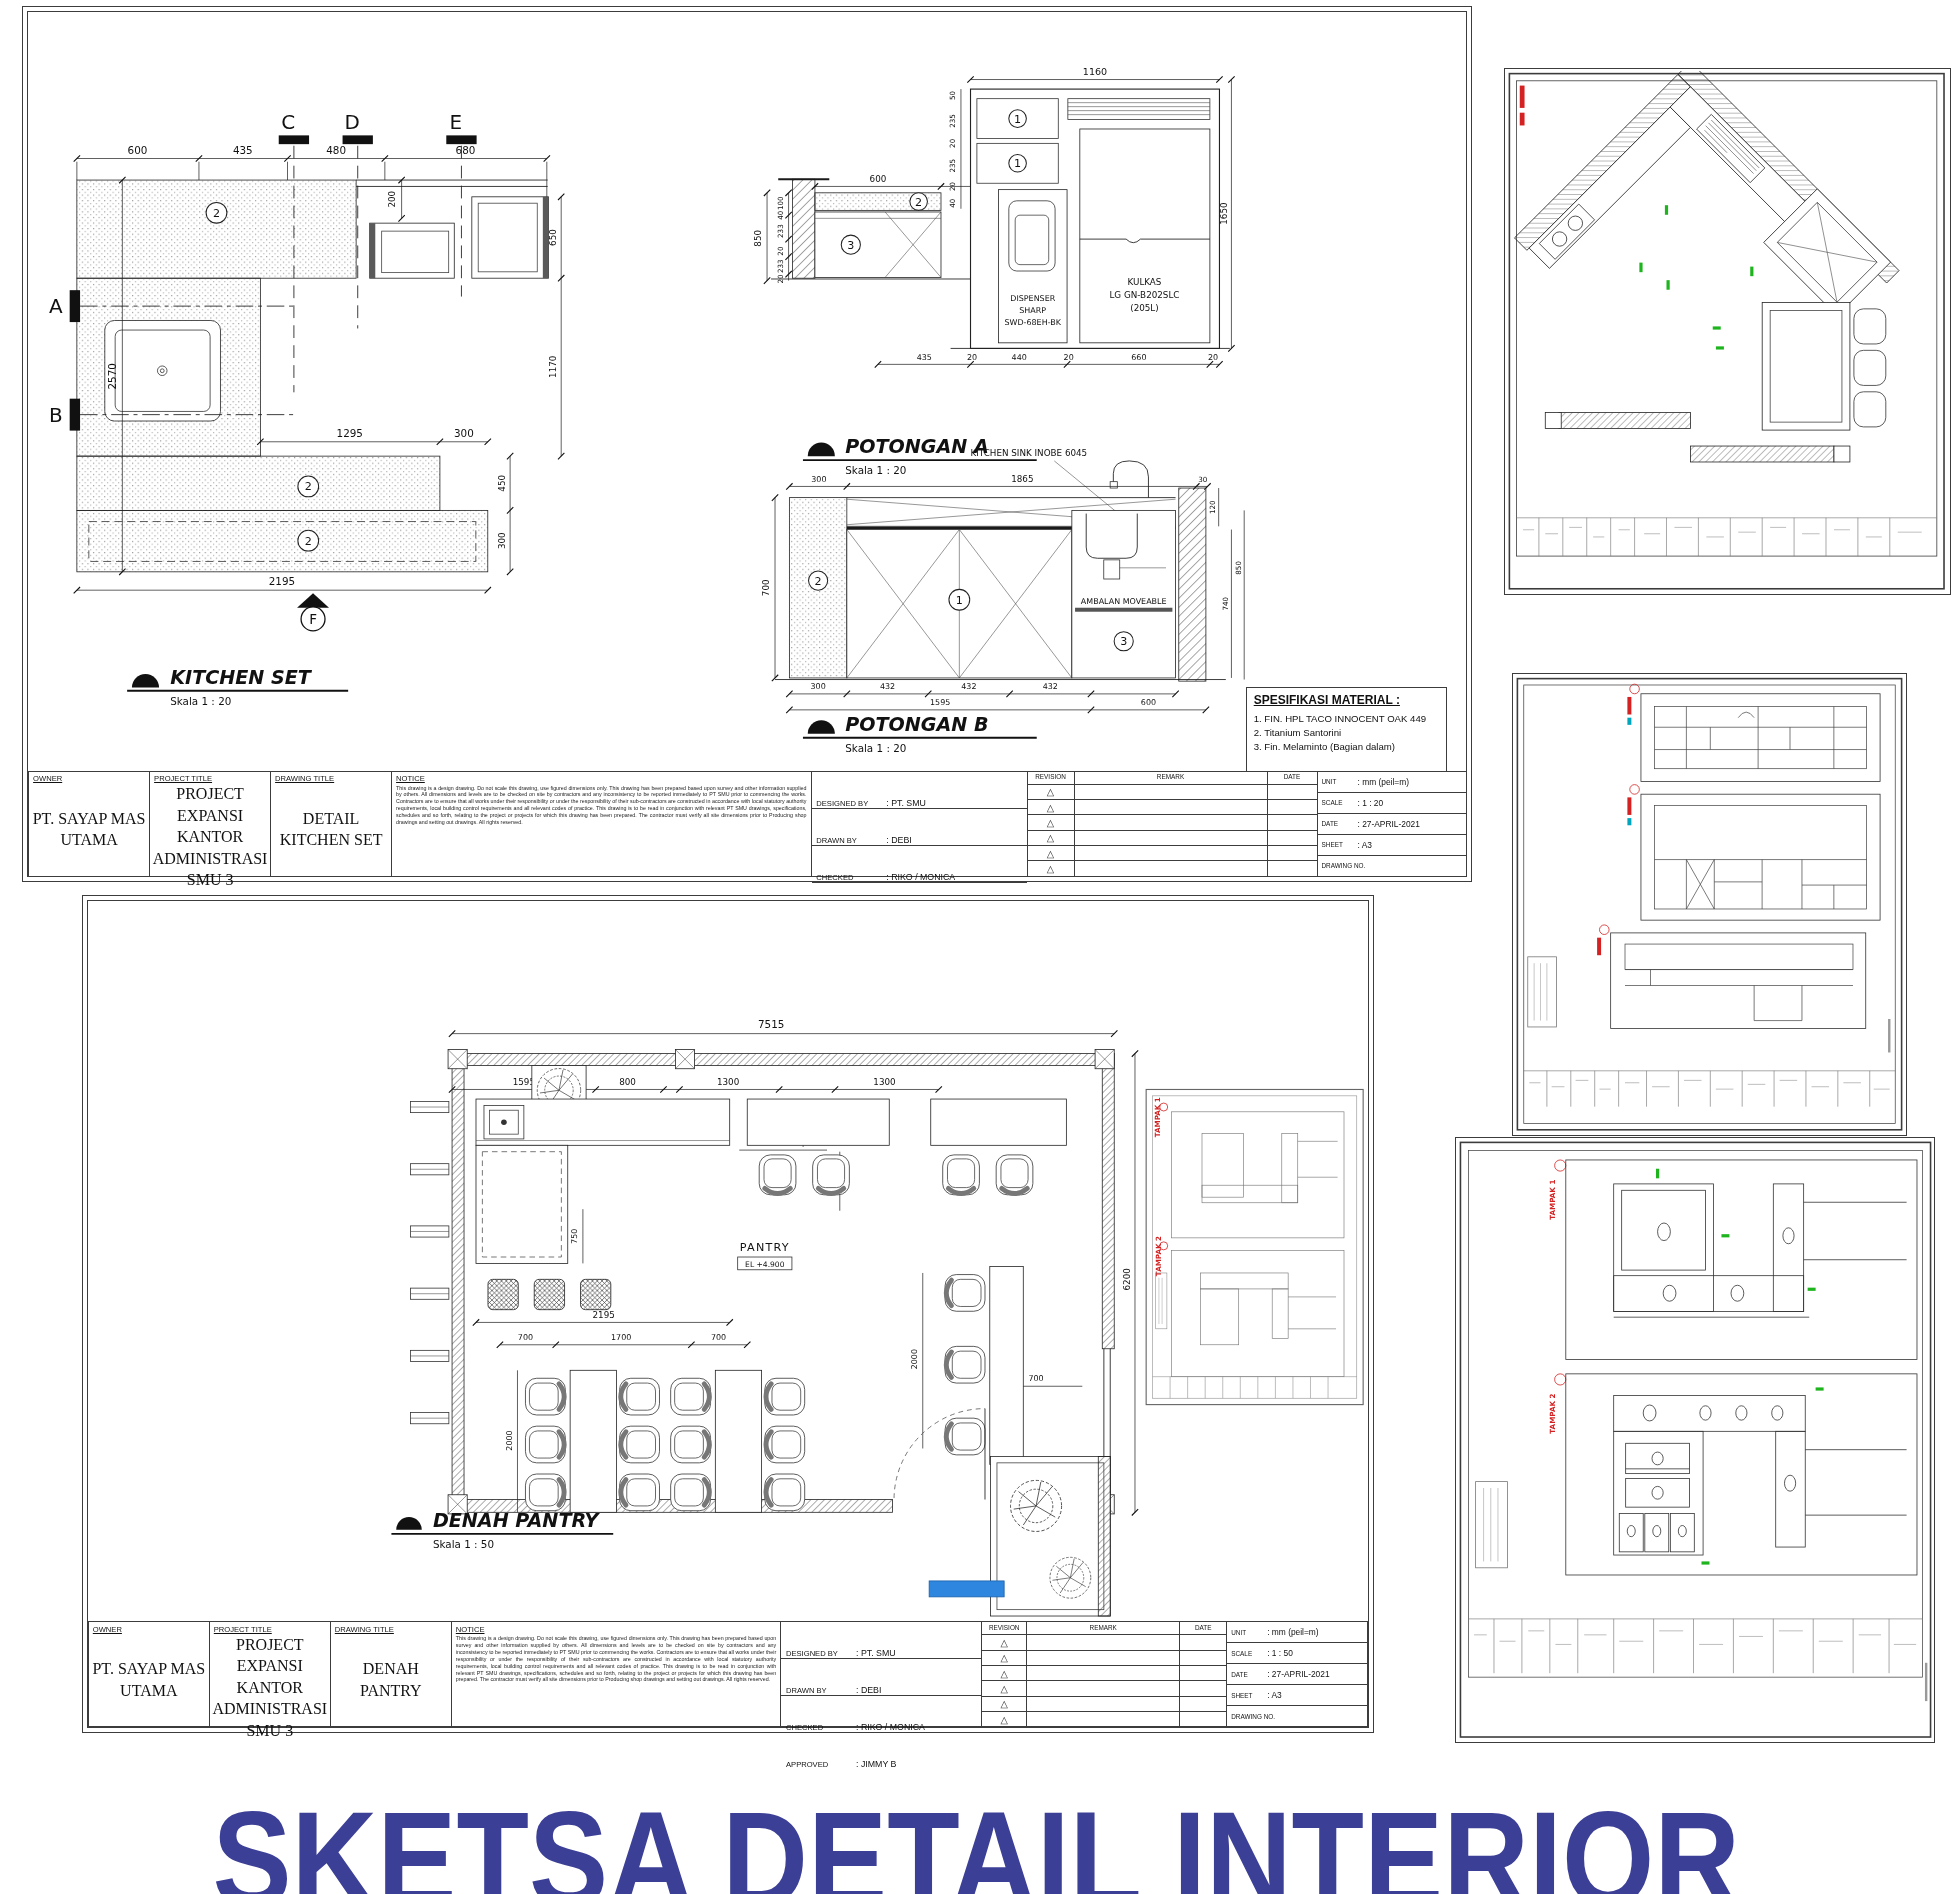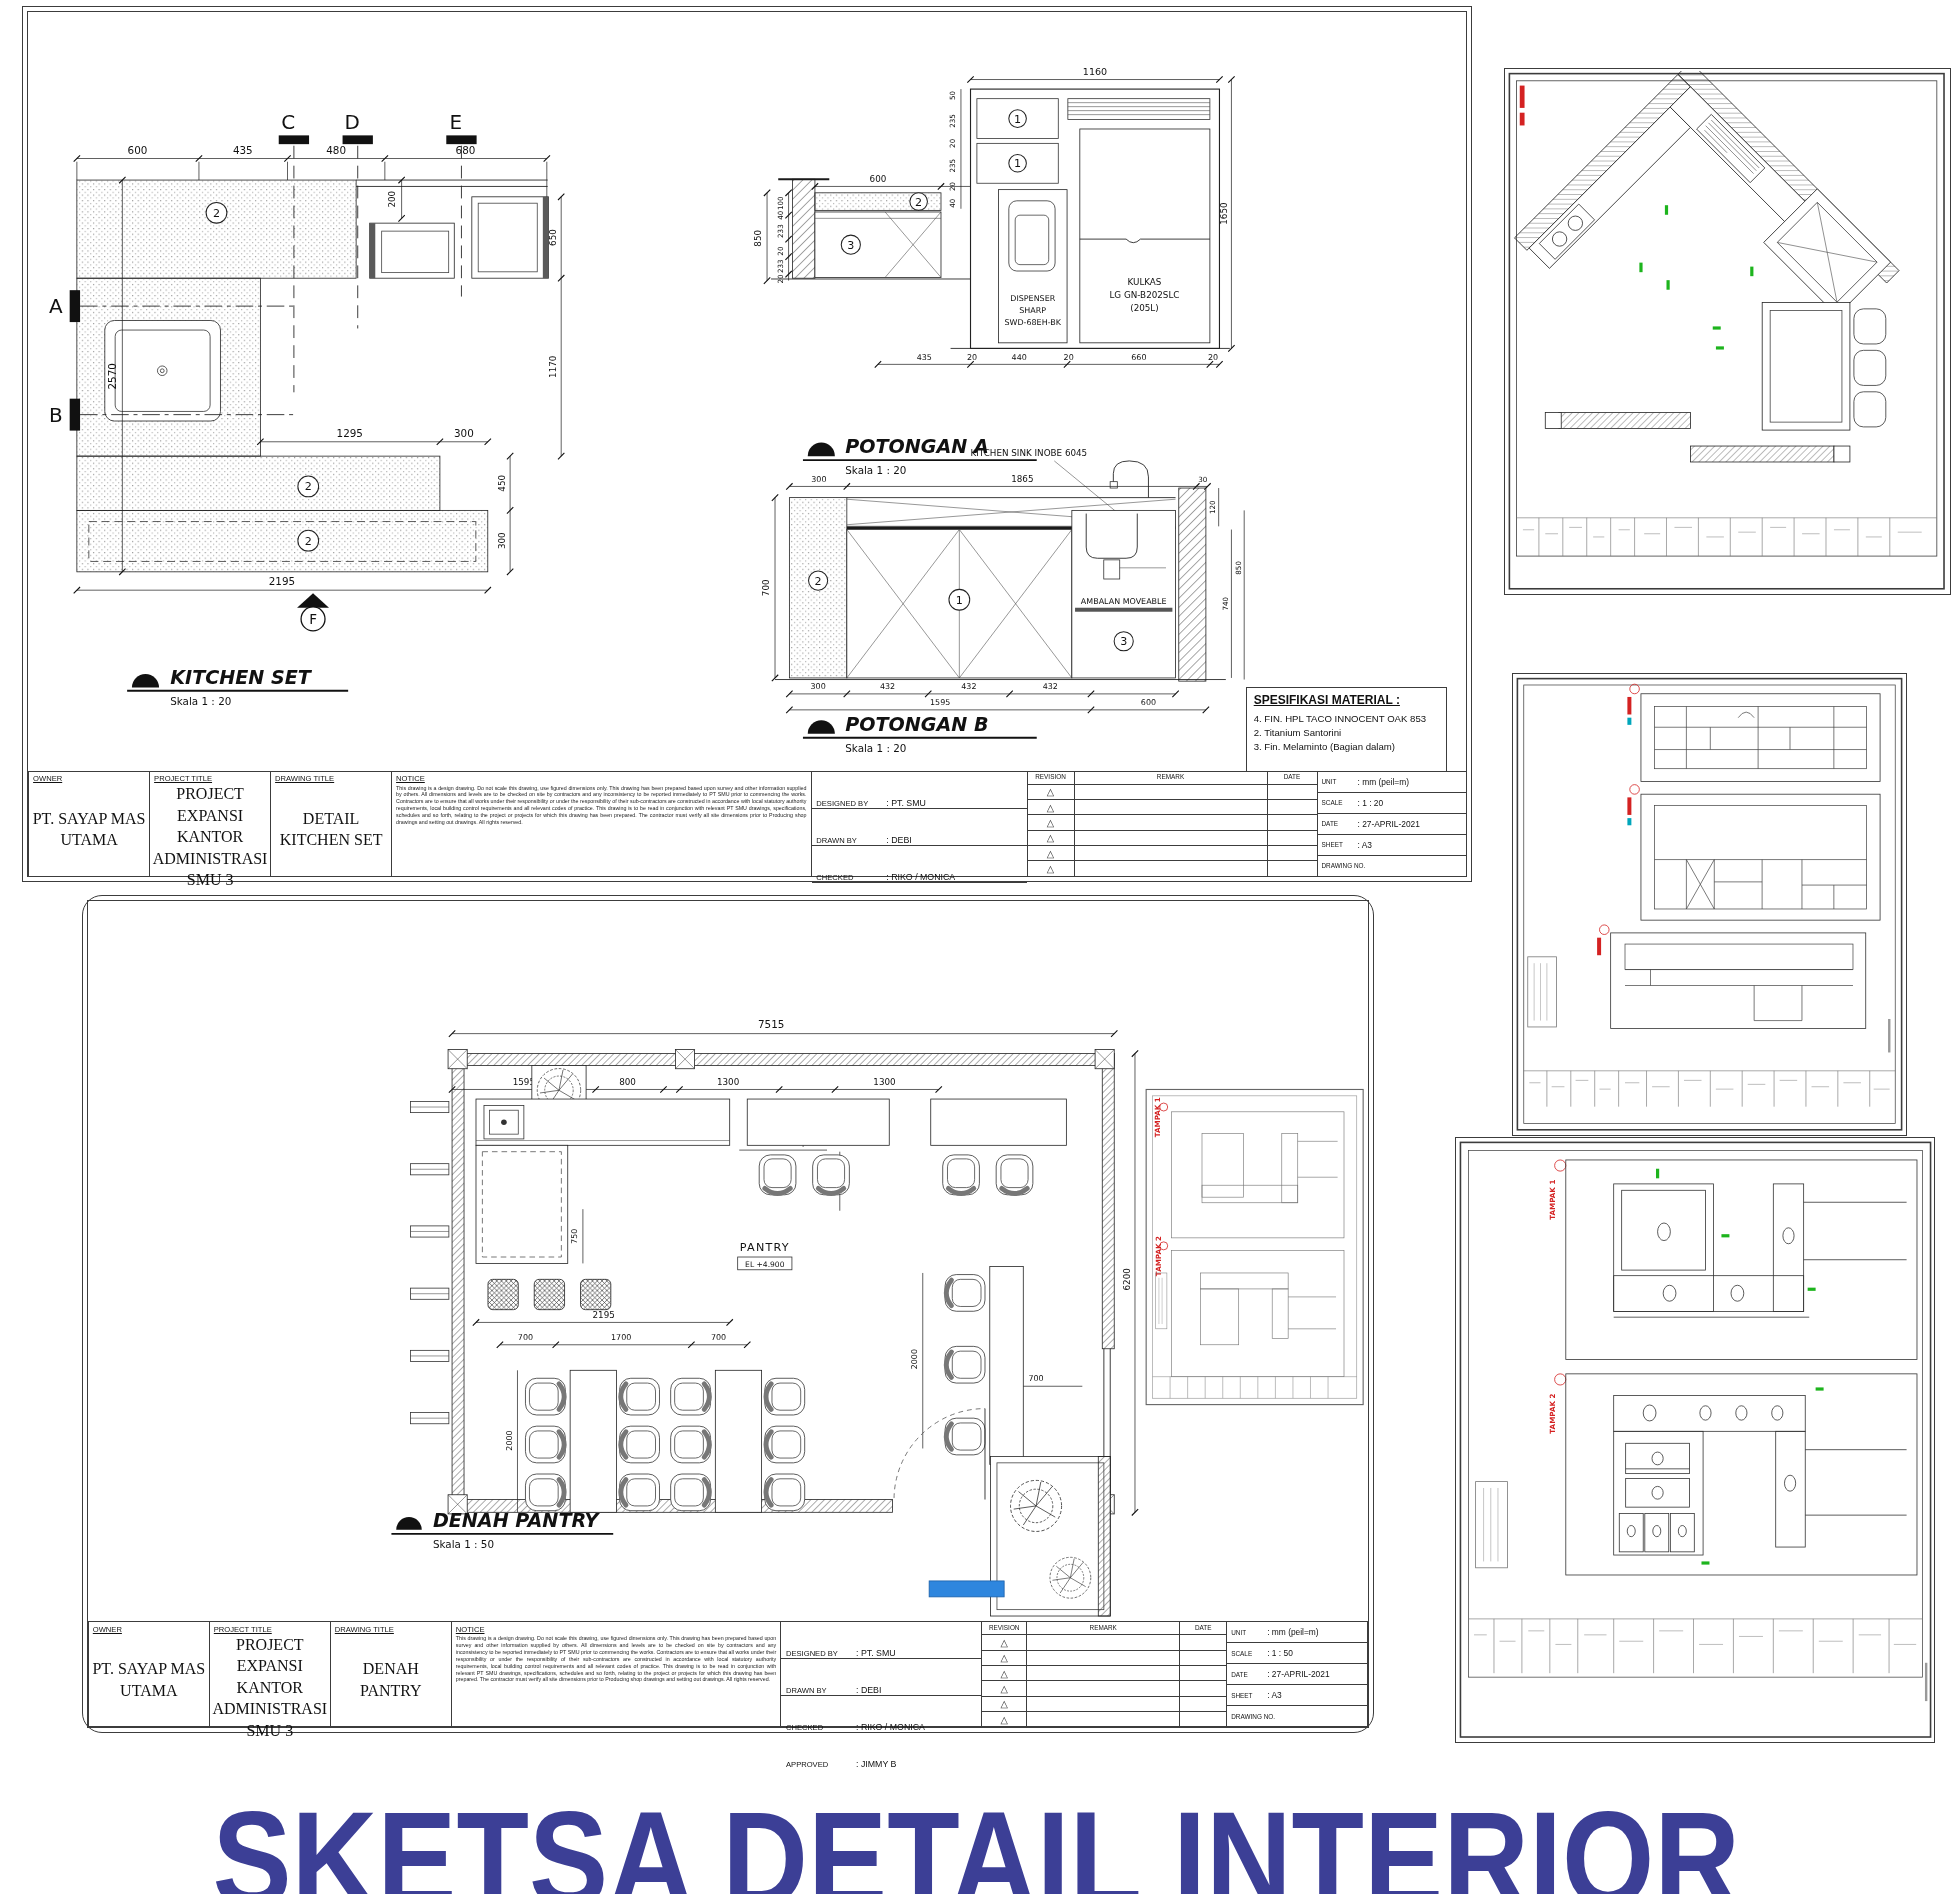--- a/index.html
+++ b/index.html
@@ -295,21 +295,21 @@
           <path d="M981,908 a17,17 0 0 1 34,0 z" fill="#111"></path>
           <text class="ttl" x="1028" y="904">POTONGAN B</text>
           <line x1="975" y1="913" x2="1268" y2="913" stroke="#111" stroke-width="2.4"></line>
           <text class="ttl-s" x="1028" y="931">Skala 1 : 20</text>
         </g>
       </g>
     </svg>
 
     <div class="spec">
       <div class="spec-title">SPESIFIKASI MATERIAL :</div>
-      <div class="spec-item">4. FIN. HPL TACO INNOCENT OAK 853</div>
+      <div class="spec-item">1. FIN. HPL TACO INNOCENT OAK 449</div>
       <div class="spec-item">2. Titanium Santorini</div>
       <div class="spec-item">3. Fin. Melaminto (Bagian dalam)</div>
     </div>
 
     <div class="tb">
       <div class="tb-col" style="width:120px;">
         <div class="tb-label">OWNER</div>
         <div class="tb-serif">PT. SAYAP MAS UTAMA</div>
       </div>
       <div class="tb-col" style="width:120px;">
@@ -389,21 +389,21 @@
           <span class="info-l">SHEET</span>
           <span class="info-v">: A3</span>
           </div>
         <div class="info-row">
           <span class="info-l" style="width:auto;">DRAWING NO.</span>
           </div>
       </div>
     </div>
   </div>
 
-  <div class="sheet" style="left:82px;top:895px;width:1290px;height:836px;border-radius:20px;">
+  <div class="sheet" style="left:82px;top:895px;width:1290px;height:836px;">
     <div class="inner-frame"></div>
 
     <svg width="1287" height="726" viewBox="0 0 1613 910">
       <defs>
         <pattern id="hatch2" width="6" height="6" patternUnits="userSpaceOnUse" patternTransform="rotate(45)">
           <line x1="0" y1="0" x2="0" y2="6" stroke="#444" stroke-width="1.1"></line>
         </pattern>
         <pattern id="xh2" width="6" height="6" patternUnits="userSpaceOnUse">
           <path d="M0,0L6,6 M6,0L0,6" stroke="#333" stroke-width="0.8"></path>
         </pattern>

